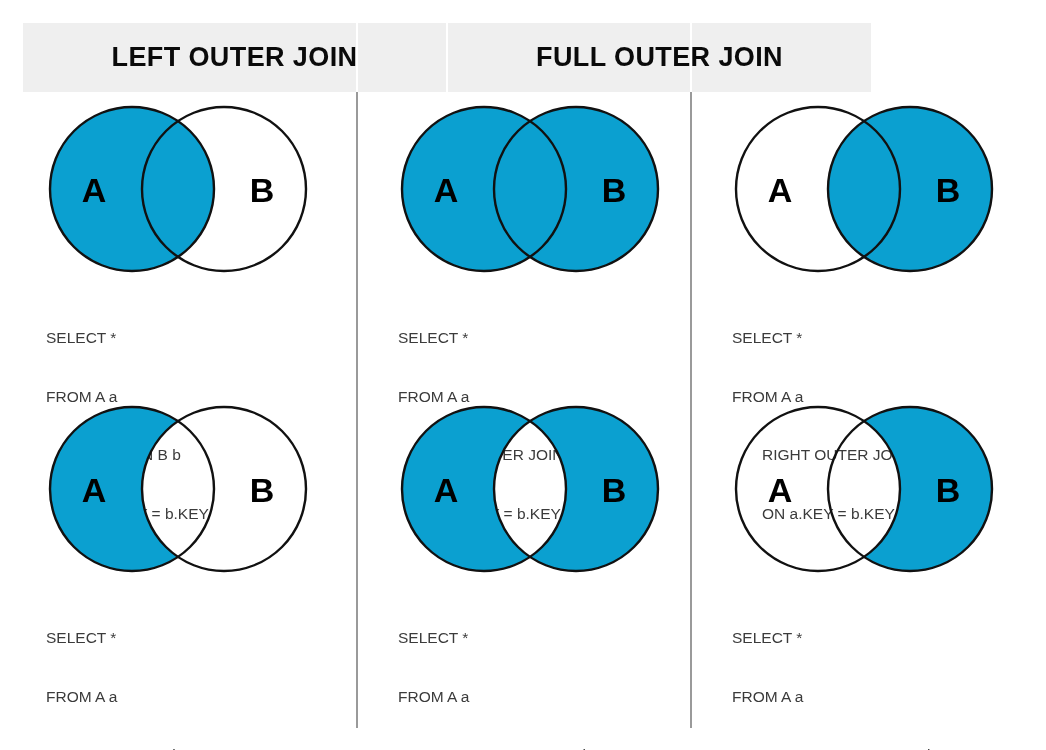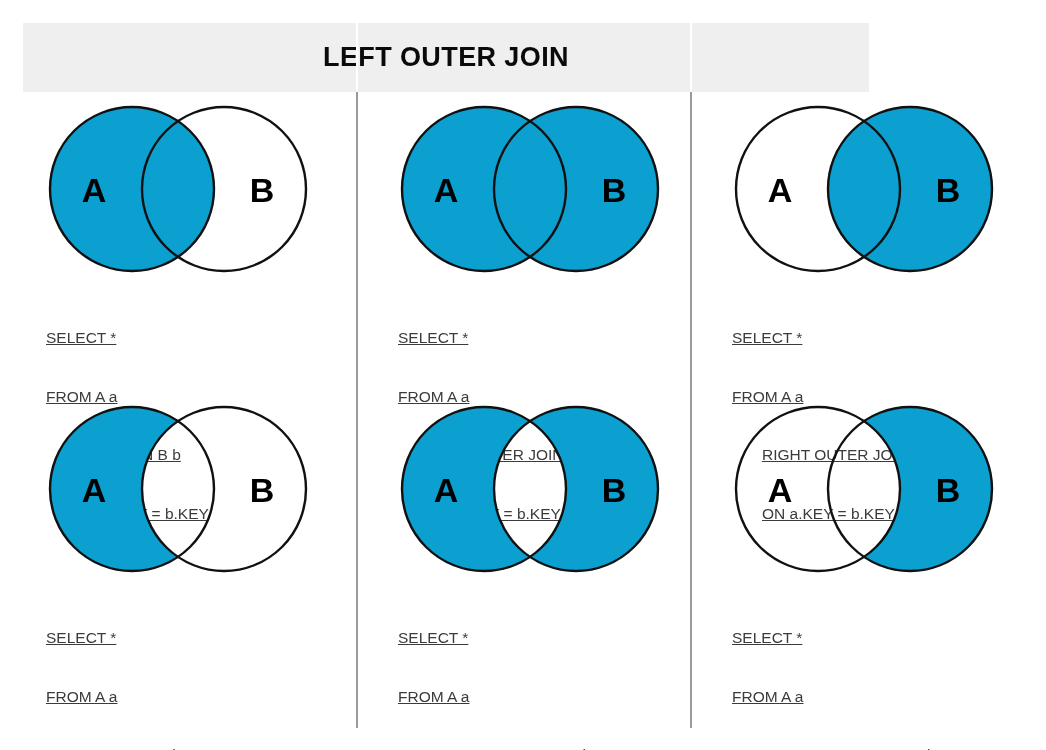--- a/index.html
+++ b/index.html
@@ -104,31 +104,32 @@
 
   
   .sql {
     margin-top: 14px;
     font-family: "Liberation Sans", sans-serif;
     font-size: 15.5px;
     line-height: 19.5px;
     color: #3b3b3b;
     white-space: pre;
   }
-  .sql .line { display: block; text-decoration: underline; }
+  .sql .line { display: block; }
   .sql .indent { padding-left: 30px; }
 </style>
 </head>
 <body>
 
 <div id="page">
 
   <div class="header-band">
     <div class="header-cell">LEFT OUTER JOIN</div>
     <div class="header-div"></div>
+    <div class="header-cell">FULL OUTER JOIN</div>
     <div class="header-div"></div>
   </div>
 
   <div class="col-divider d1"></div>
   <div class="col-divider d2"></div>
 
   <div class="grid">
 
     <div class="cell c1">
       <div class="venn-wrap">

